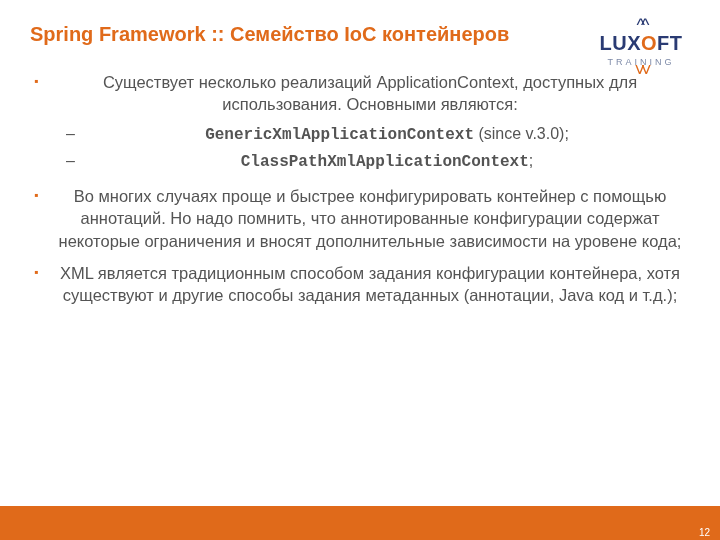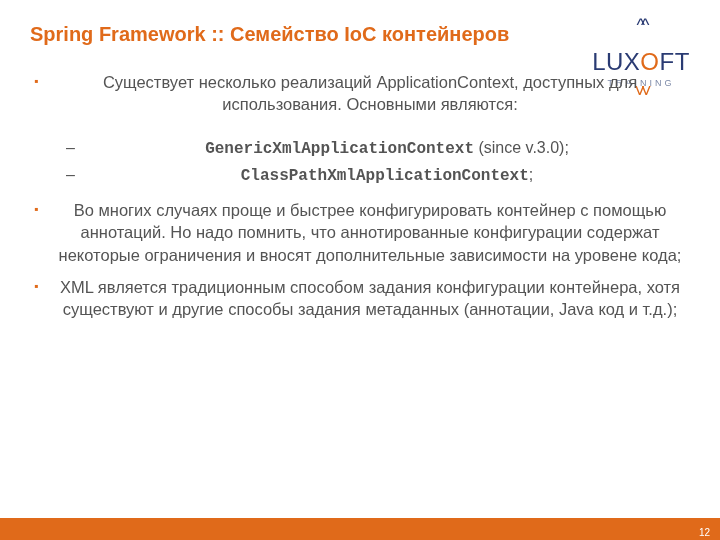--- a/index.html
+++ b/index.html
@@ -33,25 +33,25 @@
     user-select: none;
   }
   .logo .chev {
     font-size: 18px;
     line-height: 10px;
     letter-spacing: -4px;
   }
   .logo .chev-up { color: #2a3b73; }
   .logo .chev-down { color: #e06a1a; margin-top: -2px; }
   .logo .word {
-    font-weight: normal;
-    font-size: 24px;
+    font-weight: bold;
+    font-size: 20px;
     letter-spacing: 0.5px;
     color: #2a3b73;
-    margin: 18px 0 0 0;
+    margin: 2px 0 0 0;
   }
   .logo .word .o { color: #e06a1a; }
   .logo .sub {
     font-size: 9px;
     letter-spacing: 3px;
     color: #7d8aa8;
     margin-top: 2px;
   }
 
   ul.level1 {
@@ -71,21 +71,21 @@
     content: "▪";
     position: absolute;
     left: 0;
     top: 2px;
     color: #e06a1a;
     font-size: 12px;
   }
   ul.level2 {
     list-style: none;
     padding-left: 16px;
-    margin-top: 20px;
+    margin-top: 6px;
   }
   ul.level2 > li {
     position: relative;
     padding-left: 18px;
     font-size: 16px;
     line-height: 1.55;
     color: #545454;
     margin-bottom: 2px;
   }
   ul.level2 > li::before {
@@ -97,21 +97,21 @@
   }
   .mono {
     font-family: "Courier New", Courier, monospace;
     font-weight: bold;
   }
   .footer-bar {
     position: absolute;
     left: 0;
     right: 0;
     bottom: 0;
-    height: 22px;
+    height: 34px;
     background: #e06a1a;
   }
   .page-num {
     position: absolute;
     right: 10px;
     bottom: 2px;
     color: #ffffff;
     font-size: 10px;
   }
 </style>

